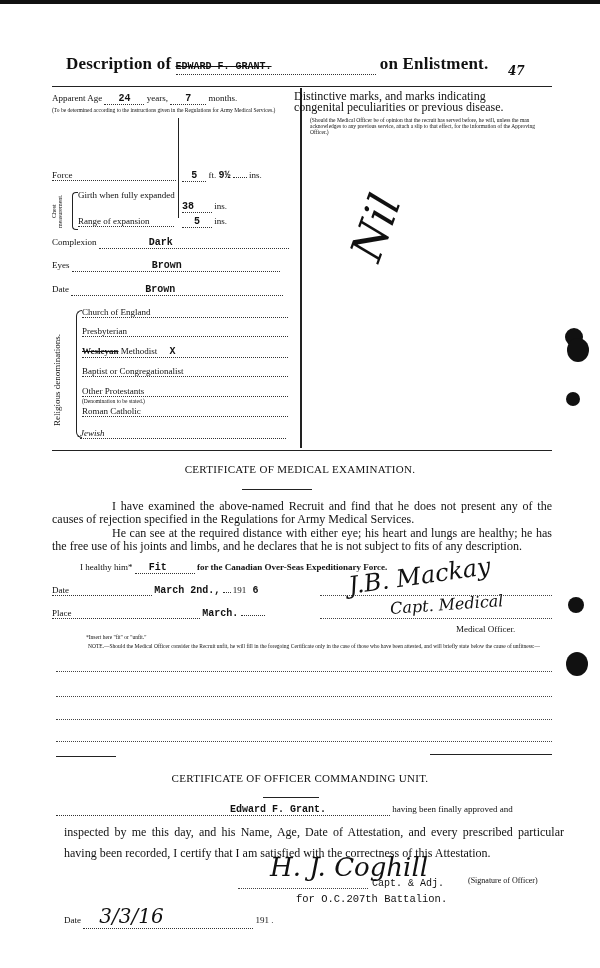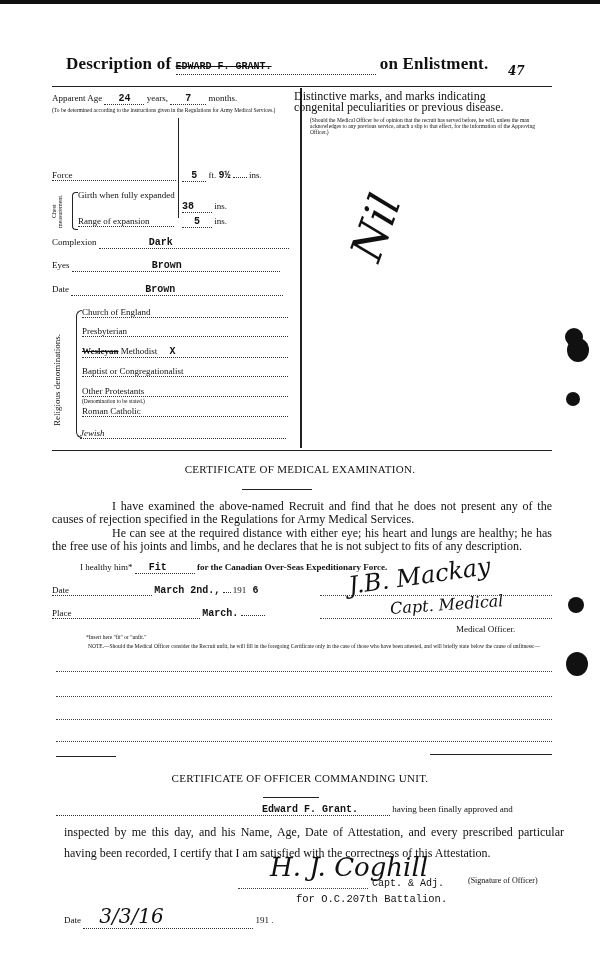--- a/index.html
+++ b/index.html
@@ -163,21 +163,21 @@
 <div class="dotline" style="left:56px;top:671px;width:496px;"></div>
 <div class="dotline" style="left:56px;top:696px;width:496px;"></div>
 <div class="dotline" style="left:56px;top:719px;width:496px;"></div>
 <div class="dotline" style="left:56px;top:741px;width:496px;"></div>
 <div class="hr" style="left:56px;top:756px;width:60px;"></div>
 <div class="hr" style="left:430px;top:754px;width:122px;"></div>
 
 <div class="heading" style="top:772px;">CERTIFICATE OF OFFICER COMMANDING UNIT.</div>
 <div class="hr" style="left:263px;top:797px;width:56px;"></div>
 
-<div class="row" style="left:56px;top:804px;text-align:center;">
+<div class="row" style="left:56px;top:804px;">
   <span class="dots" style="width:334px;padding-left:174px;box-sizing:border-box;"><span class="val">Edward F. Grant.</span></span>
   <span>having been finally approved and</span>
 </div>
 <div class="para" style="left:64px;top:822px;width:500px;line-height:21px;font-size:12px;">inspected by me this day, and his Name, Age, Date of Attestation, and every prescribed particular having been recorded, I certify that I am satisfied with the correctness of this Attestation.</div>
 
 <div class="dotline" style="left:238px;top:888px;width:130px;"></div>
 <div class="sig hand" style="left:270px;top:852px;font-size:26px;">H. J. Coghill</div>
 <div class="abs typed" style="left:372px;top:878px;font-weight:normal;">Capt. &amp; Adj.</div>
 <div class="abs" style="left:468px;top:876px;font-size:8px;">(Signature of Officer)</div>
 <div class="abs typed" style="left:296px;top:893px;font-weight:normal;font-size:10.5px;">for O.C.207th Battalion.</div>

